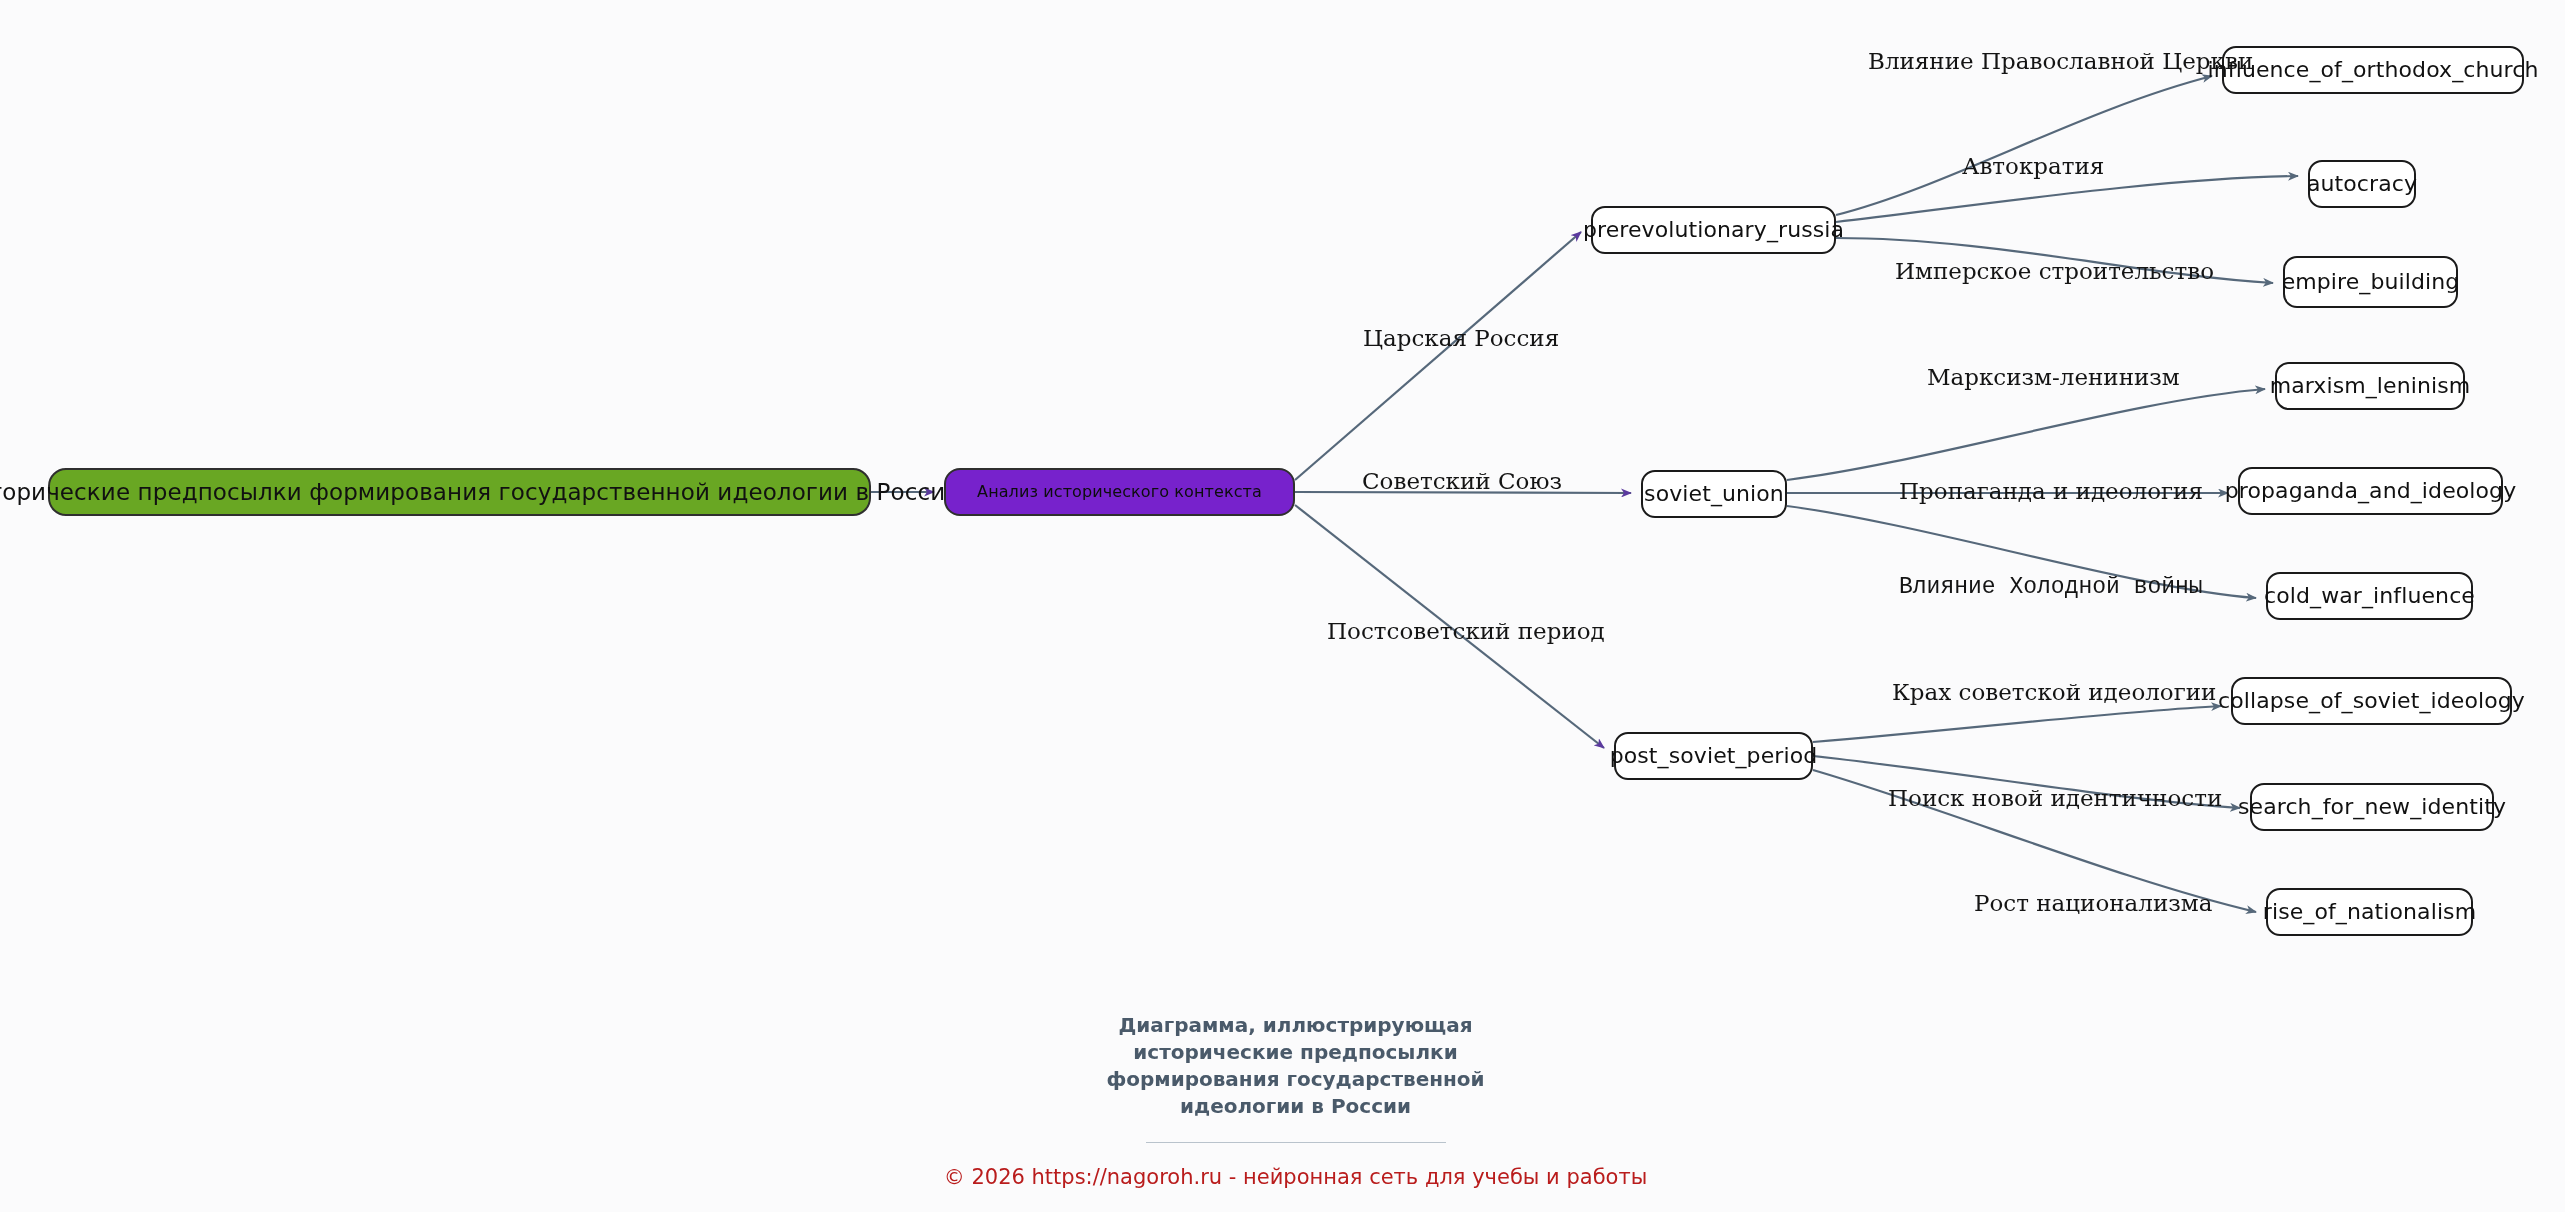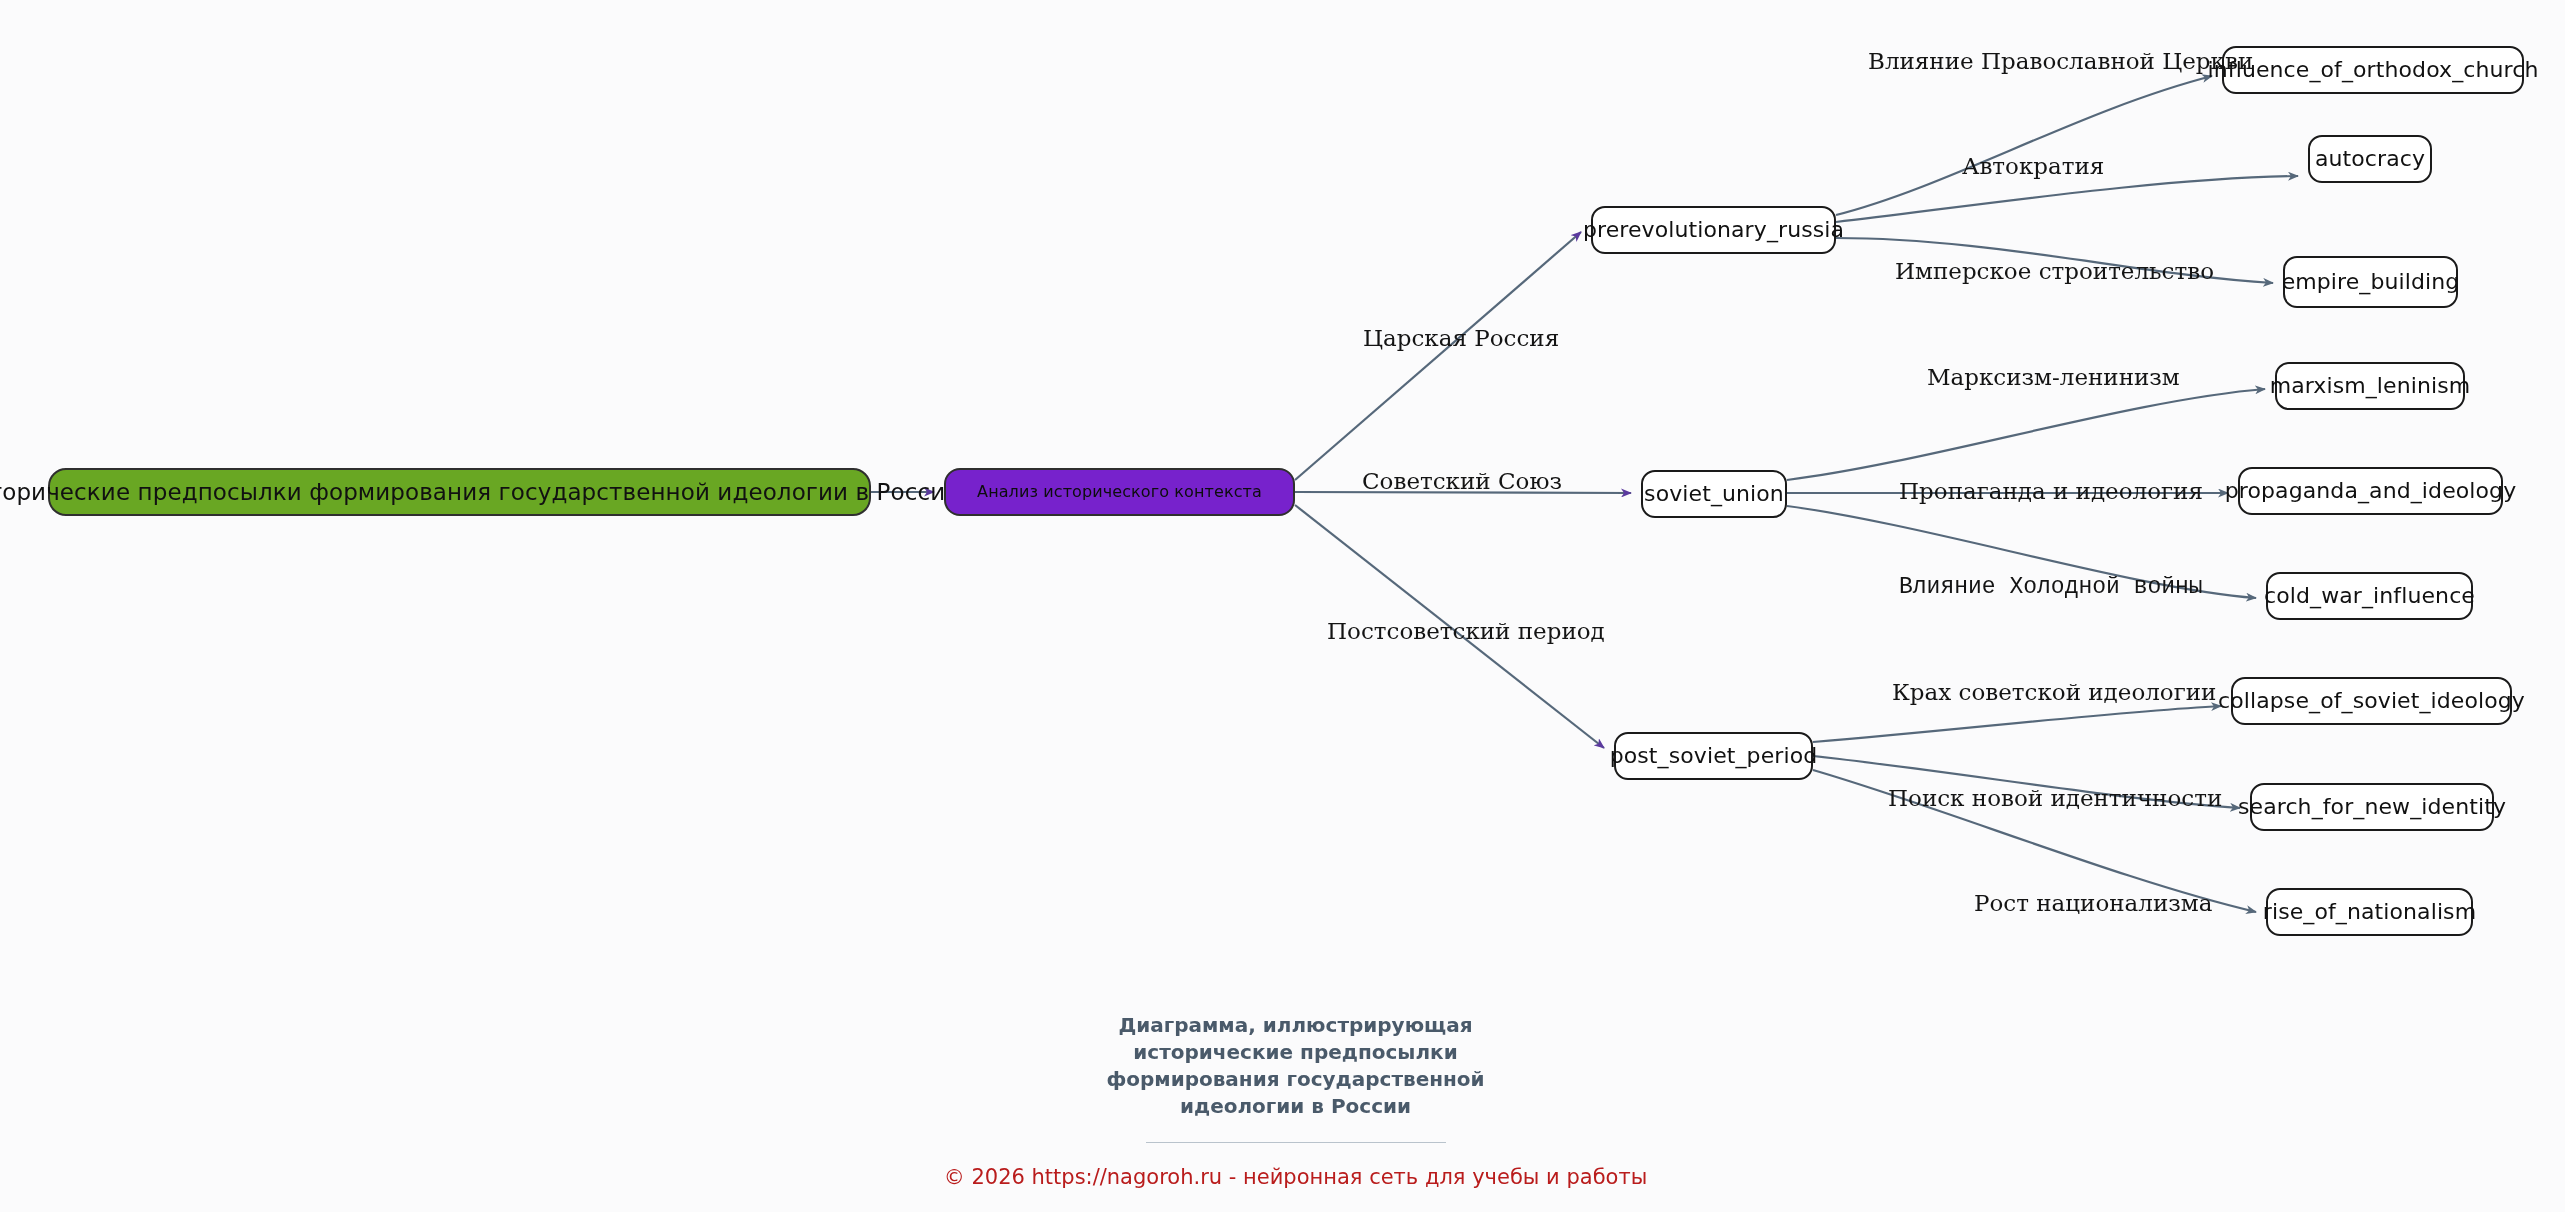--- a/index.html
+++ b/index.html
@@ -135,21 +135,21 @@
     </div>
     <div class="node" style="left: 1641px; top: 470px; width: 146px; height: 48px;">
       <span>soviet_union</span>
     </div>
     <div class="node" style="left: 1614px; top: 732px; width: 199px; height: 48px;">
       <span>post_soviet_period</span>
     </div>
     <div class="node" style="left: 2222px; top: 46px; width: 302px; height: 48px;">
       <span>influence_of_orthodox_church</span>
     </div>
-    <div class="node" style="left: 2308px; top: 135px; width: 124px; height: 48px; align-items: center;">
+    <div class="node" style="left: 2308px; top: 160px; width: 108px; height: 48px; align-items: center;">
       <span>autocracy</span>
     </div>
     <div class="node" style="left: 2283px; top: 256px; width: 175px; height: 52px;">
       <span>empire_building</span>
     </div>
     <div class="node" style="left: 2275px; top: 362px; width: 190px; height: 48px;">
       <span>marxism_leninism</span>
     </div>
     <div class="node" style="left: 2238px; top: 467px; width: 265px; height: 48px;">
       <span>propaganda_and_ideology</span>

